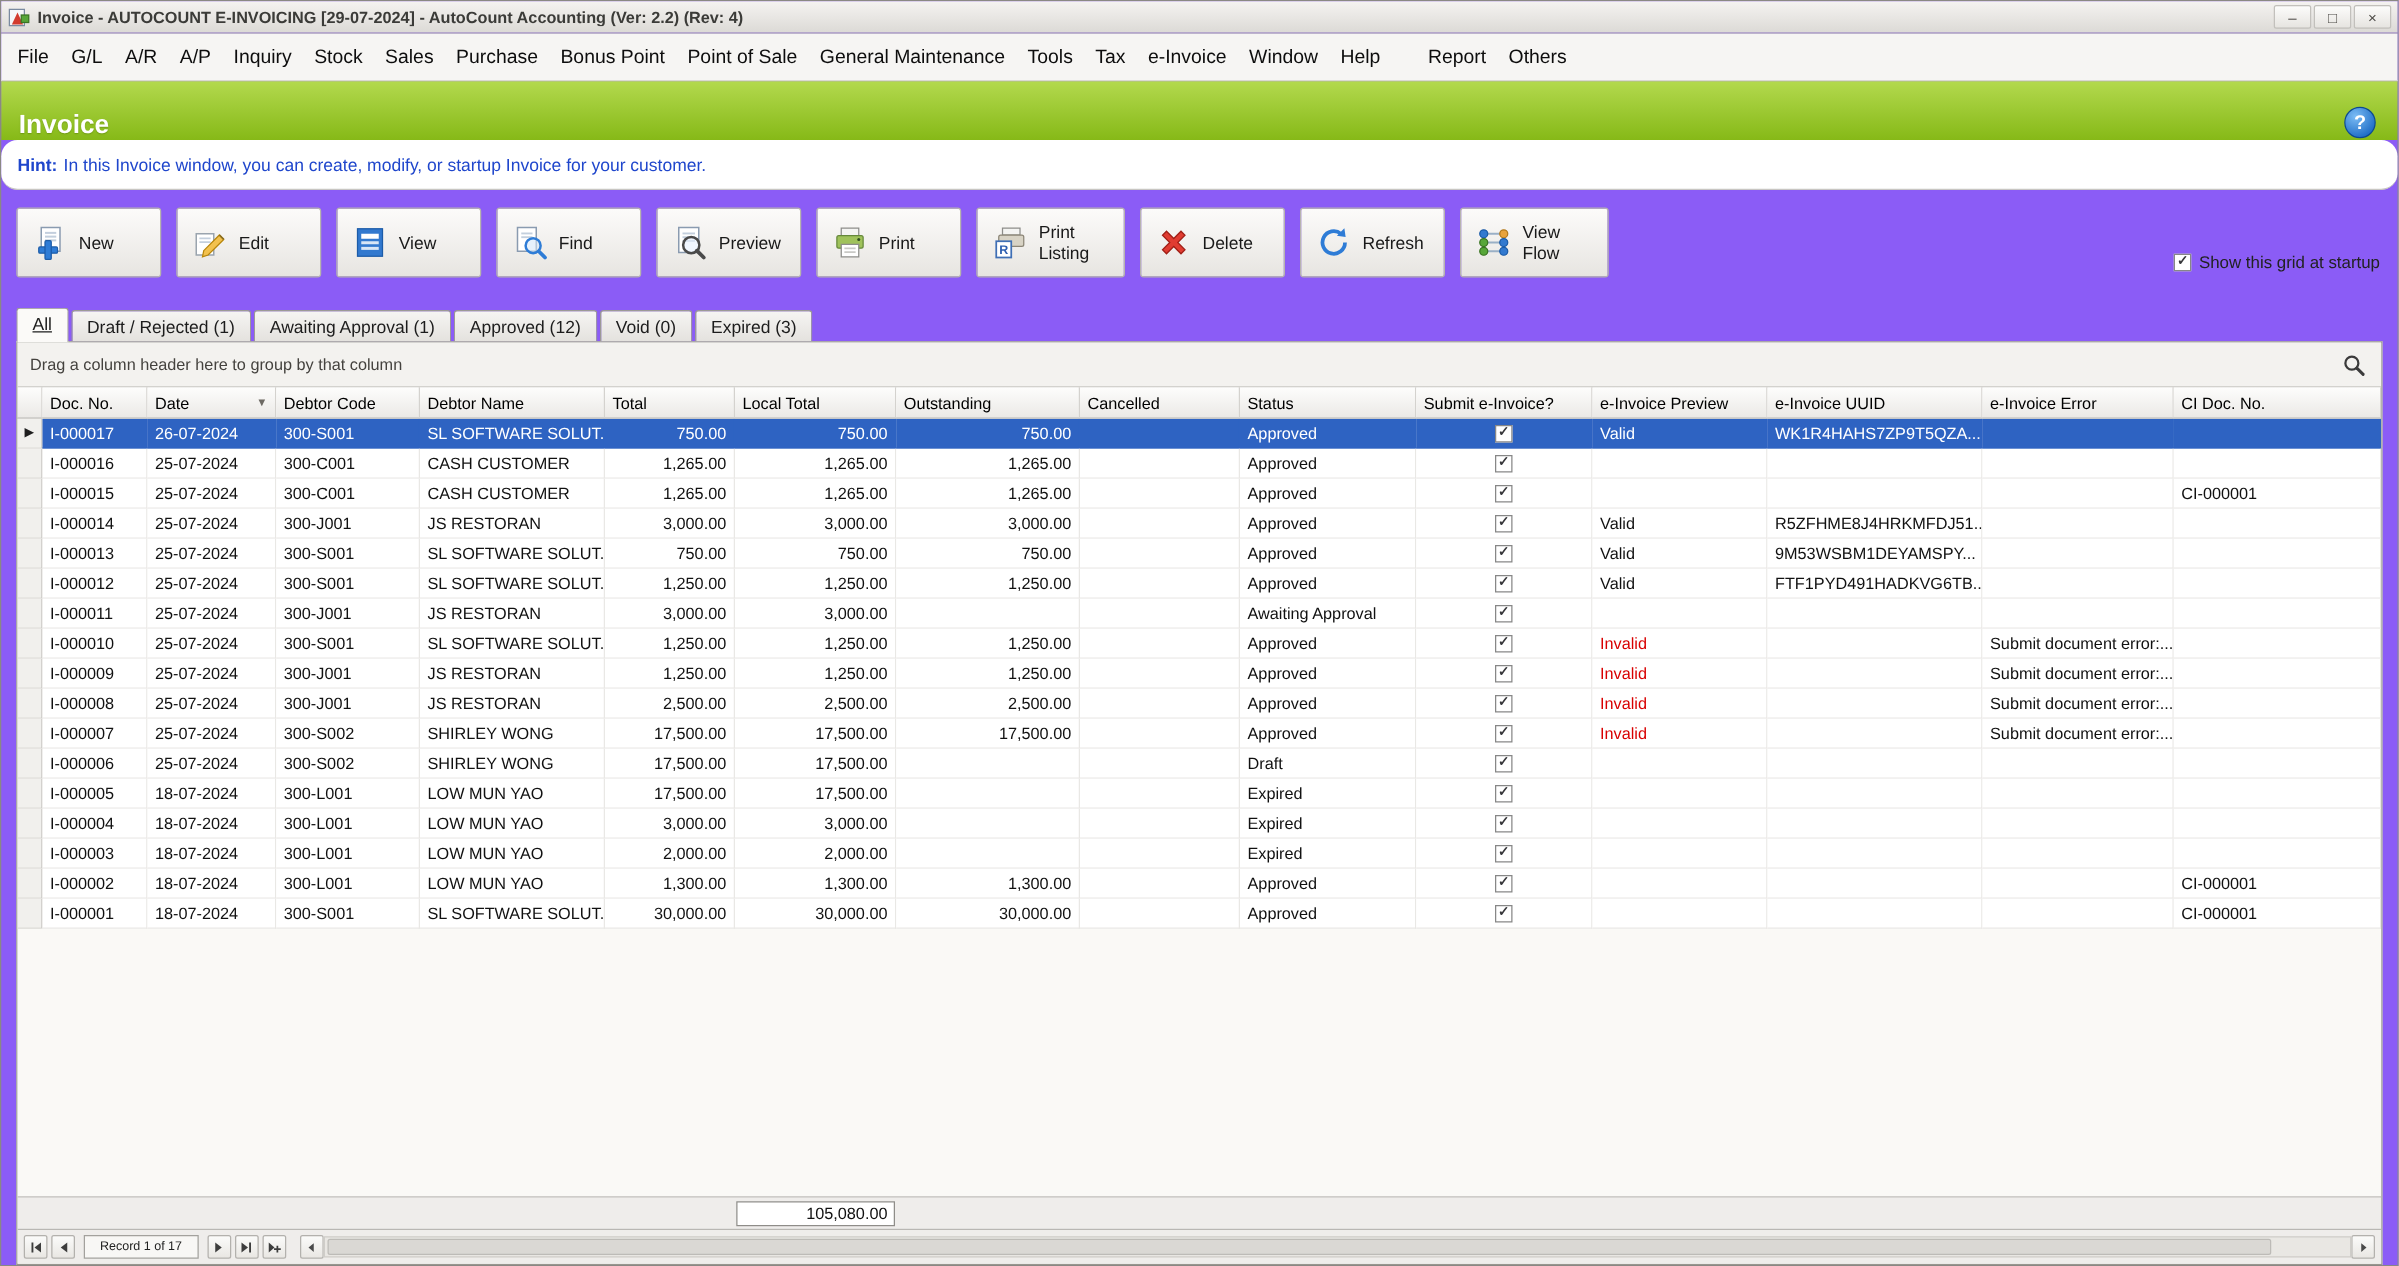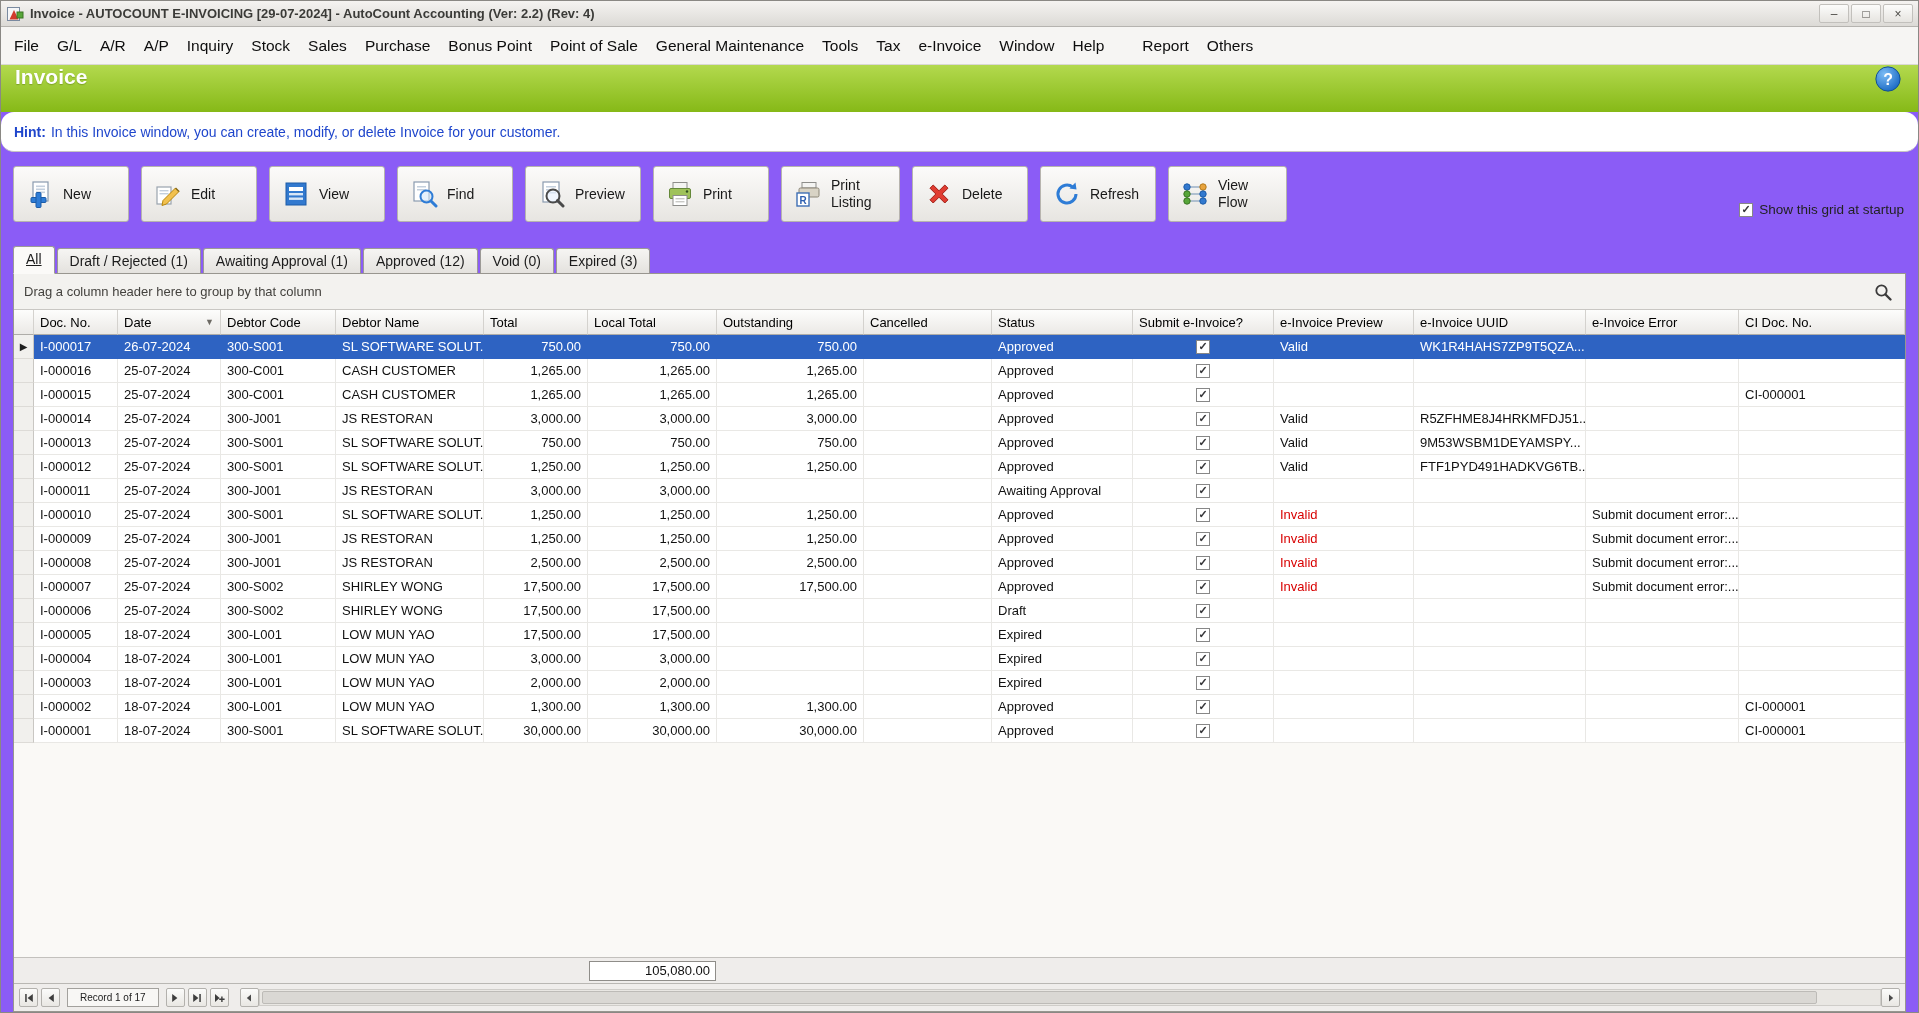--- a/index.html
+++ b/index.html
@@ -42,21 +42,21 @@
     display: flex; align-items: center; padding: 0 4px;
   }
   .menu-group { display: flex; }
   .menu-group-gap { margin-left: 20px; }
   .menu-item { padding: 4px 9px; font-size: 15.5px; color: #0d0d0d; white-space: nowrap; cursor: default; }
 
   
   .banner {
     height: 47px; flex: 0 0 47px;
     background: linear-gradient(var(--banner-green-top, #b3d94e), var(--banner-green-bottom, #86b917));
-    display: flex; align-items: flex-start; padding: 0 16px 0 14px;
+    display: flex; align-items: flex-end; padding: 0 16px 0 14px;
   }
   .banner-title { font-size: 21px; font-weight: bold; color: #fff; text-shadow: 0 1px 1px rgba(60,90,0,.35); }
   .help { margin-left: auto; width: 28px; height: 28px; display: inline-flex; }
   .help svg { width: 28px; height: 28px; }
 
   
   .hintbar {
     height: 40px; flex: 0 0 40px;
     background: #fff; border-bottom: 1px solid #c8c6c2;
     display: flex; align-items: center; padding: 0 13px;
@@ -259,21 +259,21 @@
             </radialGradient>
           </defs>
           <circle cx="15" cy="15" r="13" fill="url(#hg)" stroke="#0d4a8f"></circle>
           <text x="15" y="21" text-anchor="middle" font-size="17" font-weight="bold" fill="#fff" font-family="Liberation Sans, sans-serif">?</text>
         </svg>
       </span>
   </div>
 
   <div class="hintbar">
     <span class="hint-label">Hint:</span>
-    <span class="hint-text">In this Invoice window, you can create, modify, or delete Invoice for your customer.</span>
+    <span class="hint-text">In this Invoice window, you can create, modify, or startup Invoice for your customer.</span>
   </div>
 
   <div class="toolbar">
     <div class="tb-buttons">
         <div class="tb-btn">
           <span class="tb-icon">
             <svg viewBox="0 0 28 28">
               <rect x="7" y="2" width="15" height="19" fill="#fff" stroke="#8a9bb0" stroke-width="1.2"></rect>
               <rect x="10" y="5.5" width="9" height="1.6" fill="#c3cfdd"></rect>
               <rect x="10" y="8.5" width="9" height="1.6" fill="#c3cfdd"></rect>

